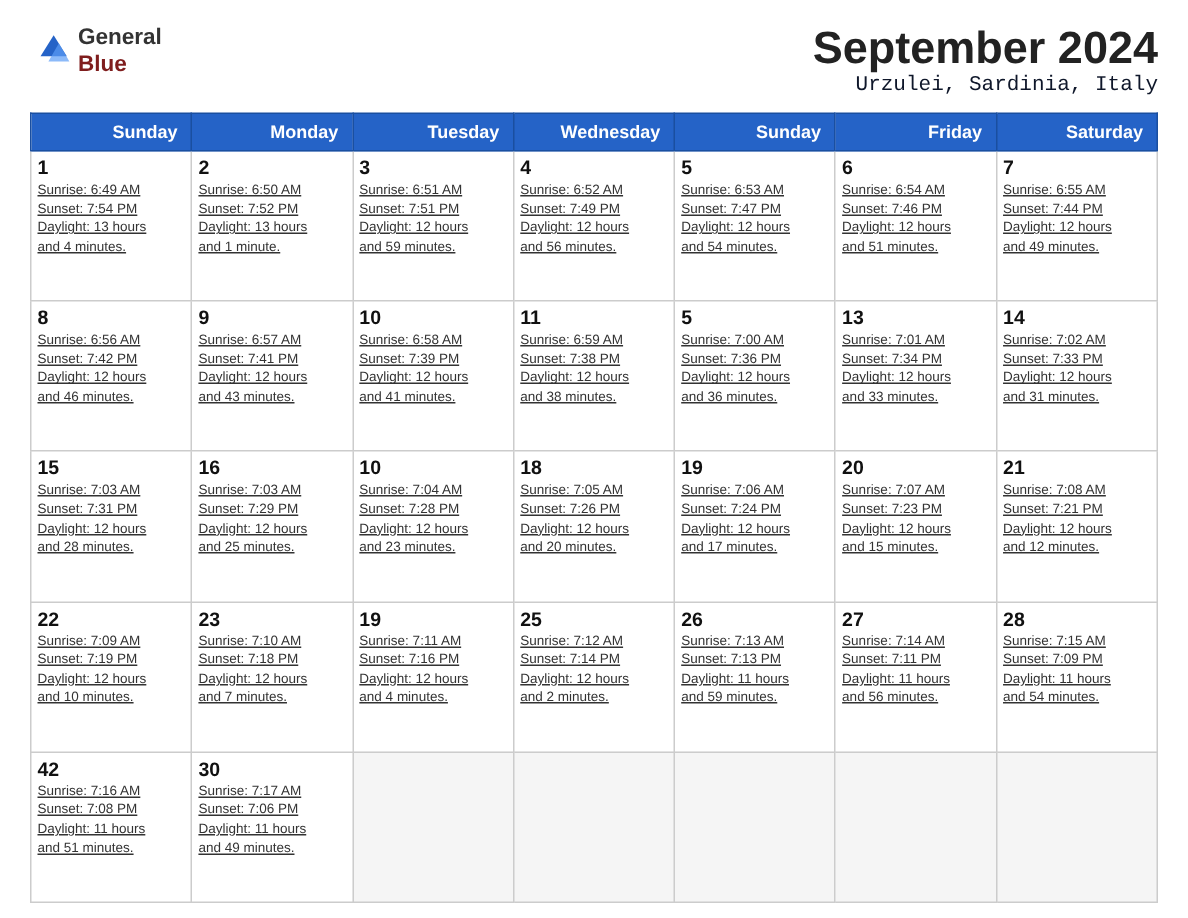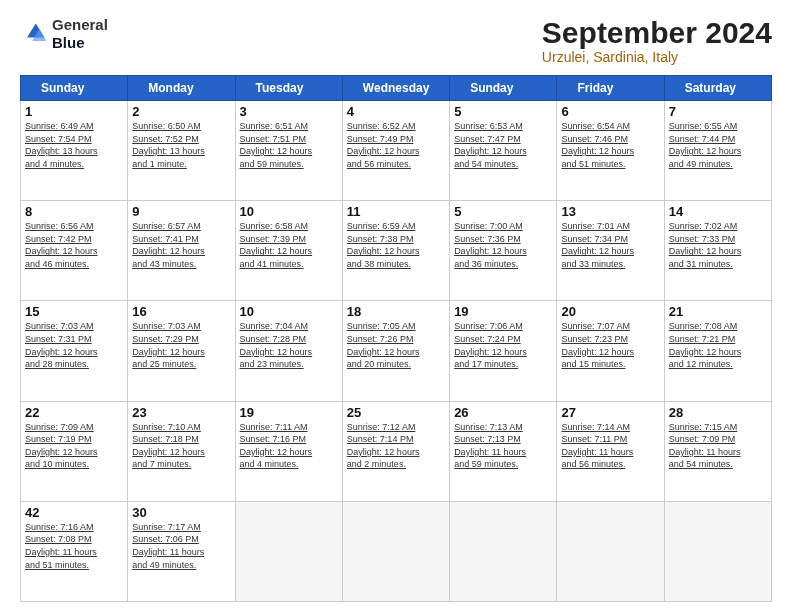--- a/index.html
+++ b/index.html
@@ -27,53 +27,54 @@
       display: flex;
       align-items: center;
       gap: 4px;
     }
     .logo-text {
       font-size: 15px;
       font-weight: bold;
       line-height: 1.2;
     }
     .logo-general { color: #333; }
-    .logo-blue { color: #0f172a; }
+    .logo-blue { color: #7f1d1d; }
     .logo-icon {
       width: 28px;
       height: 28px;
     }
     .title-block {
-      text-align: left;
+      text-align: right;
     }
     .month-title {
       font-size: 30px;
       font-weight: bold;
       color: #222;
       line-height: 1.1;
     }
     .location {
       font-size: 14px;
-      color: #a16207;
+      color: #0f172a;
+      font-family: Liberation Mono, monospace;
     }
     .calendar {
       flex: 1;
       border: 1px solid #ccc;
       border-collapse: collapse;
       width: 100%;
       table-layout: fixed;
     }
     .calendar th {
       background: #2563c7;
       color: #fff;
       font-size: 12px;
       font-weight: bold;
-      padding: 5px 20px;
+      padding: 5px 9px;
       border: 1px solid #1a4fa0;
-      text-align: left;
+      text-align: right;
     }
     .calendar td {
       border: 1px solid #ccc;
       vertical-align: top;
       padding: 3px 4px;
       font-size: 9.5px;
       color: #333;
       background: #fff;
       height: 82px;
     }

